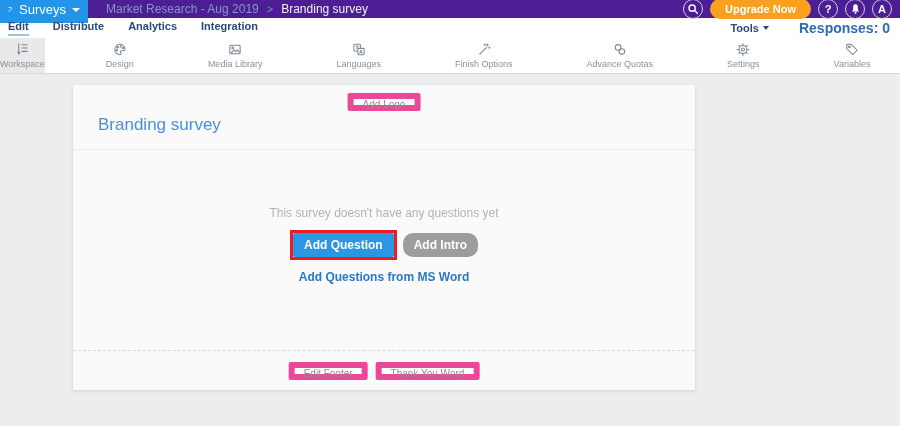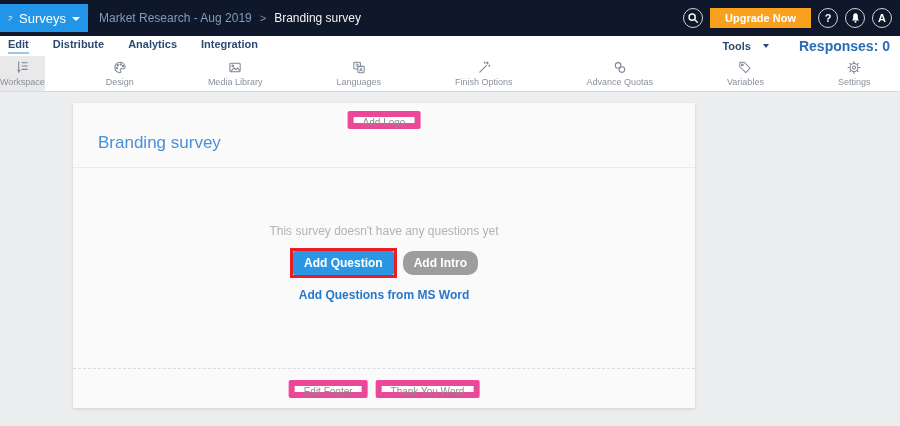--- a/index.html
+++ b/index.html
@@ -1,39 +1,39 @@
 <!DOCTYPE html>
 <html><head>
 <meta charset="utf-8">
 <style>
   * { margin:0; padding:0; box-sizing:border-box; }
   body { font-family:"Liberation Sans", sans-serif; }
   #app { width:900px; height:426px; background:#ecedee; overflow:hidden; position:relative; }
 
   
-  .topbar { height:36px; background:#0f172a; display:flex; align-items:center; }
+  .topbar { height:18px; background:#4c1d95; display:flex; align-items:center; }
   .logo-block { width:88px; height:28px; background:#2395e9; display:flex; align-items:center; padding:0 8px; gap:6px; flex-shrink:0; cursor:pointer; }
   .logo-mark { width:15px; height:17px; display:block; }
   .app-menu-label { color:#fff; font-size:13px; }
   .caret-down { width:0; height:0; border-left:4px solid transparent; border-right:4px solid transparent; border-top:4px solid #fff; margin-top:2px; }
-  .breadcrumb { display:flex; align-items:center; gap:8px; margin-left:11px; font-size:12px; }
+  .breadcrumb { display:flex; align-items:center; gap:8px; margin-left:18px; font-size:12px; }
   .crumb-parent { color:#7f9db9; cursor:pointer; }
   .crumb-sep { color:#8a9099; font-size:11px; }
   .crumb-current { color:#f2f3f4; }
   .topbar-right { margin-left:auto; display:flex; align-items:center; gap:7px; padding-right:8px; }
   .circle-btn { width:20px; height:20px; border-radius:50%; border:1.5px solid #cfd2d5; display:flex; align-items:center; justify-content:center; color:#fff; font-size:11px; font-weight:bold; cursor:pointer; background:transparent; }
-  .upgrade-btn { height:20px; border:none; border-radius:0; background:#f9a01f; color:#fff; font-weight:bold; font-size:11px; padding:0 15px; cursor:pointer; font-family:"Liberation Sans", sans-serif; }
+  .upgrade-btn { height:20px; border:none; border-radius:10px; background:#f9a01f; color:#fff; font-weight:bold; font-size:11px; padding:0 15px; cursor:pointer; font-family:"Liberation Sans", sans-serif; }
 
   
   .tabbar { height:20px; background:#fff; display:flex; align-items:center; padding:0 10px 0 8px; }
   .tabs { display:flex; gap:24px; }
   .tab { font-size:11px; font-weight:bold; color:#2a4a73; cursor:pointer; padding-bottom:2px; border-bottom:2px solid transparent; }
   .tab.active { border-bottom:2px solid #9dc3ea; }
   .tabbar-right { margin-left:auto; display:flex; align-items:center; gap:30px; }
-  .tools-link { font-size:11px; font-weight:bold; color:#2a4a73; cursor:pointer; display:flex; align-items:center; gap:12px; }
+  .tools-link { font-size:11px; font-weight:bold; color:#2a4a73; cursor:pointer; display:flex; align-items:center; gap:4px; }
   .caret-down-sm { width:0; height:0; border-left:3.5px solid transparent; border-right:3.5px solid transparent; border-top:4px solid #2a4a73; }
   .responses { font-size:14px; font-weight:bold; color:#2a6db5; }
 
   
   .toolbar { height:36px; background:#fff; border-bottom:1px solid #d7d9da; display:flex; align-items:stretch;gap:48px; }
   .tool-item { display:flex; flex-direction:column; align-items:center; justify-content:center; gap:2px; padding:0 13px; cursor:pointer; }
   .tool-item.active { background:#e9e9e9; width:72px; padding:0; }
   .tool-item svg { display:block; }
   .tool-label { font-size:9px; color:#8a919c; white-space:nowrap; }
   .toolbar-right { margin-left:auto; display:flex; align-items:center; gap:8px; padding-right:5px; }
@@ -167,33 +167,33 @@
     </div>
     <div class="tool-item">
       <svg width="16" height="15" viewBox="0 0 16 16" fill="none" stroke="#7c8595" stroke-width="1.1">
         <circle cx="6" cy="5.8" r="3"></circle>
           <circle cx="10" cy="10.2" r="3"></circle>
           <path d="M7.6 7.6 L8.4 8.4" stroke-width="1.3"></path>
       </svg>
       <span class="tool-label">Advance Quotas</span>
     </div>
     <div class="tool-item">
-      <svg width="16" height="15" viewBox="0 0 16 16" fill="none" stroke="#7c8595" stroke-width="1.1" stroke-linejoin="round">
-        <path d="M2.5 2.5 H7.2 L13.5 8.8 L8.8 13.5 L2.5 7.2 Z"></path>
-        <circle cx="5.2" cy="5.2" r="0.9"></circle>
-      </svg>
-      <span class="tool-label">Variables</span>
-    </div>
-    <div class="tool-item">
       <svg width="16" height="15" viewBox="0 0 16 16" fill="none" stroke="#7c8595" stroke-width="1.1" stroke-linecap="round">
         <circle cx="8" cy="8" r="4.2"></circle>
           <circle cx="8" cy="8" r="1.6"></circle>
         <path d="M8 1.6 V3.2 M8 12.8 V14.4 M1.6 8 H3.2 M12.8 8 H14.4 M3.5 3.5 L4.6 4.6 M11.4 11.4 L12.5 12.5 M3.5 12.5 L4.6 11.4 M11.4 4.6 L12.5 3.5"></path>
       </svg>
       <span class="tool-label">Settings</span>
+    </div>
+    <div class="tool-item">
+      <svg width="16" height="15" viewBox="0 0 16 16" fill="none" stroke="#7c8595" stroke-width="1.1" stroke-linejoin="round">
+        <path d="M2.5 2.5 H7.2 L13.5 8.8 L8.8 13.5 L2.5 7.2 Z"></path>
+        <circle cx="5.2" cy="5.2" r="0.9"></circle>
+      </svg>
+      <span class="tool-label">Variables</span>
     </div>
     <div class="toolbar-right">
       <div class="url-box">
         <input class="url-input" readonly="" value="https://www.questionpro.com/t/APNrfZ" style="">
         <span class="url-edit">
           <svg width="11" height="11" viewBox="0 0 14 14" fill="none" stroke="#6e747b" stroke-width="1.4" stroke-linecap="round">
             <path d="M3 11 L3.4 9 L9.8 2.6 L11.4 4.2 L5 10.6 Z" fill="#6e747b" stroke-width="0.8"></path>
           </svg>
         </span>
       </div>

